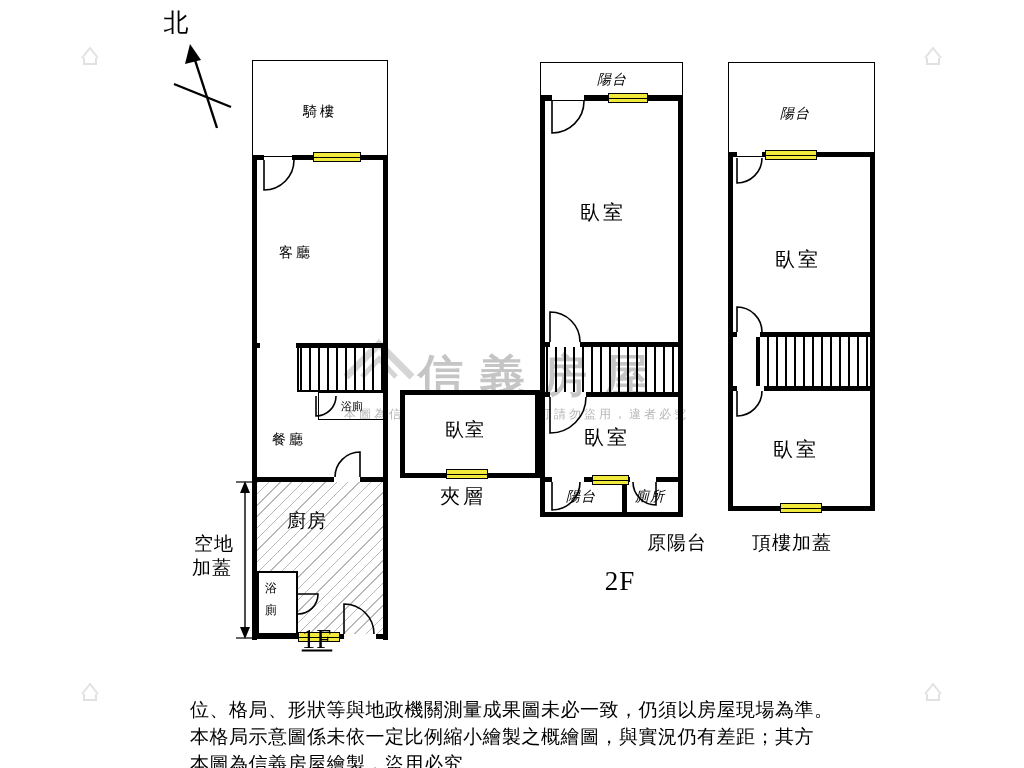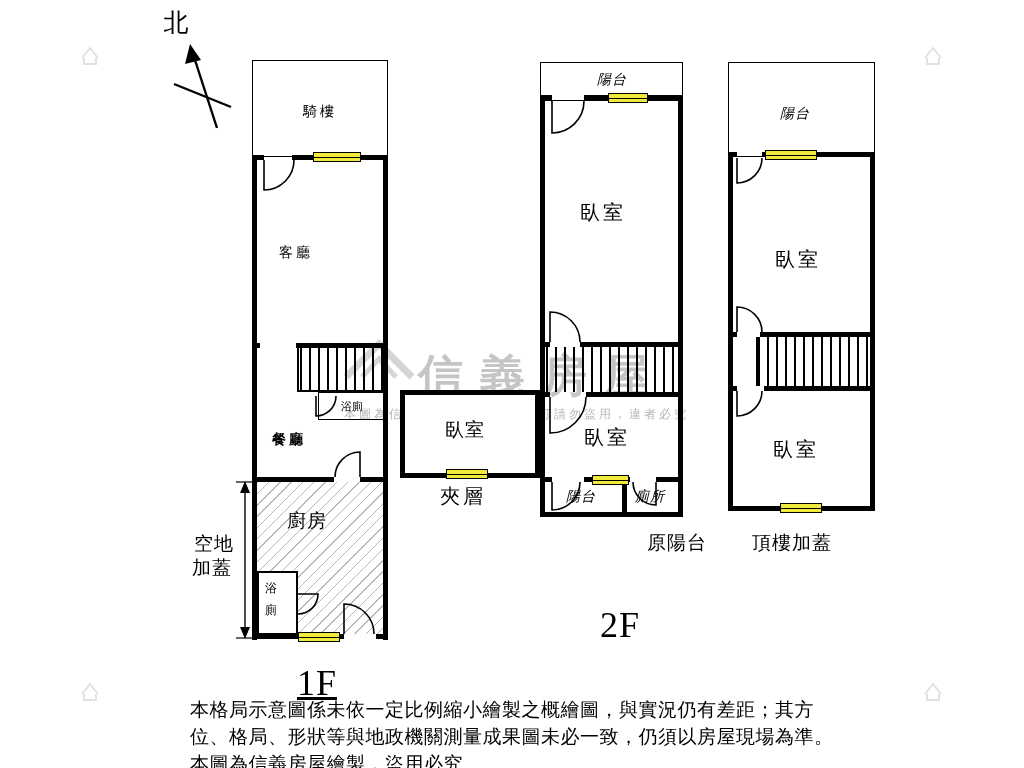--- a/index.html
+++ b/index.html
@@ -15,21 +15,21 @@
   .window{position:absolute;background:#f1e93b;border:1px solid #000;box-sizing:border-box;}
   .window::after{content:"";position:absolute;left:0;right:0;top:50%;height:1px;background:#000;}
   .cl{position:absolute;transform:translate(-50%,-50%);white-space:nowrap;color:#000;}
   .f11{font-size:11px;}
   .f12{font-size:12px;}
   .f14{font-size:14px;letter-spacing:1px;font-style:italic;}
   .f19{font-size:19px;letter-spacing:1px;}
   .f20{font-size:20px;letter-spacing:3px;}
   .f21{font-size:14px;letter-spacing:3px;}
   .f25{font-size:25px;}
-  .f27{font-size:36px;letter-spacing:1px;margin-top:44px;}
+  .f27{font-size:27px;letter-spacing:1px;}
   #wm-brand{position:absolute;left:418px;top:346px;font-size:45px;font-weight:700;
             letter-spacing:17px;color:rgba(150,150,150,.55);}
   #wm-notice{position:absolute;left:344px;top:406px;font-size:12px;letter-spacing:3px;
              color:rgba(150,150,150,.7);}
   #disclaimer{position:absolute;left:190px;top:696px;font-size:19px;line-height:27px;
               color:#000;letter-spacing:.5px;}
   svg{position:absolute;left:0;top:0;}
 </style>
 </head>
 <body>
@@ -100,21 +100,21 @@
   <div class="wall" style="left:728px;top:386px;width:9px;height:5px;"></div>
   <div class="wall" style="left:764px;top:386px;width:111px;height:5px;"></div>
   <div class="wall" style="left:728px;top:506px;width:147px;height:5px;"></div>
   <div class="window" style="left:765px;top:150px;width:52px;height:10px;"></div>
   <div class="window" style="left:780px;top:503px;width:42px;height:10px;"></div>
 
   <div class="cl f25" style="left:176px;top:22px;">北</div>
 
   <div class="cl f21" style="left:320px;top:112px;">騎樓</div>
   <div class="cl f21" style="left:296px;top:253px;">客廳</div>
-  <div class="cl f21" style="left:289px;top:440px;font-weight:bold;">餐廳</div>
+  <div class="cl f21" style="left:289px;top:440px;">餐廳</div>
   <div class="cl f11" style="left:352px;top:406px;">浴廁</div>
   <div class="cl f19" style="left:307px;top:521px;">廚房</div>
   <div class="cl f12" style="left:271px;top:588px;">浴</div>
   <div class="cl f12" style="left:271px;top:610px;">廁</div>
   <div class="cl f19" style="left:214px;top:544px;">空地</div>
   <div class="cl f19" style="left:212px;top:568px;">加蓋</div>
   <div class="cl f27" style="left:317px;top:639px;text-decoration:underline;">1F</div>
 
   <div class="cl f19" style="left:465px;top:430px;">臥室</div>
   <div class="cl f20" style="left:463px;top:496px;">夾層</div>
@@ -126,22 +126,22 @@
   <div class="cl f14" style="left:650px;top:497px;">廁所</div>
   <div class="cl f19" style="left:641px;top:543px;margin-left:36px;">原陽台</div>
   <div class="cl f27" style="left:620px;top:581px;">2F</div>
 
   <div class="cl f14" style="left:795px;top:114px;">陽台</div>
   <div class="cl f20" style="left:798px;top:259px;">臥室</div>
   <div class="cl f20" style="left:796px;top:449px;">臥室</div>
   <div class="cl f19" style="left:792px;top:543px;">頂樓加蓋</div>
 
   <div id="disclaimer">
+    <div>位、格局、形狀等與地政機關測量成果圖未必一致，仍須以房屋現場為準。</div>
     <div>本格局示意圖係未依一定比例縮小繪製之概繪圖，與實況仍有差距；其方</div>
-    <div>位、格局、形狀等與地政機關測量成果圖未必一致，仍須以房屋現場為準。</div>
     <div>本圖為信義房屋繪製，盜用必究。</div>
   </div>
 
   <svg width="1024" height="768">
 
     <g>
       <line x1="217" y1="128" x2="194" y2="57" stroke="#000" stroke-width="2.4"></line>
       <polygon points="190,44 201,60 185,64" fill="#000"></polygon>
       <line x1="174" y1="84" x2="231" y2="107" stroke="#000" stroke-width="2.4"></line>
     </g>

